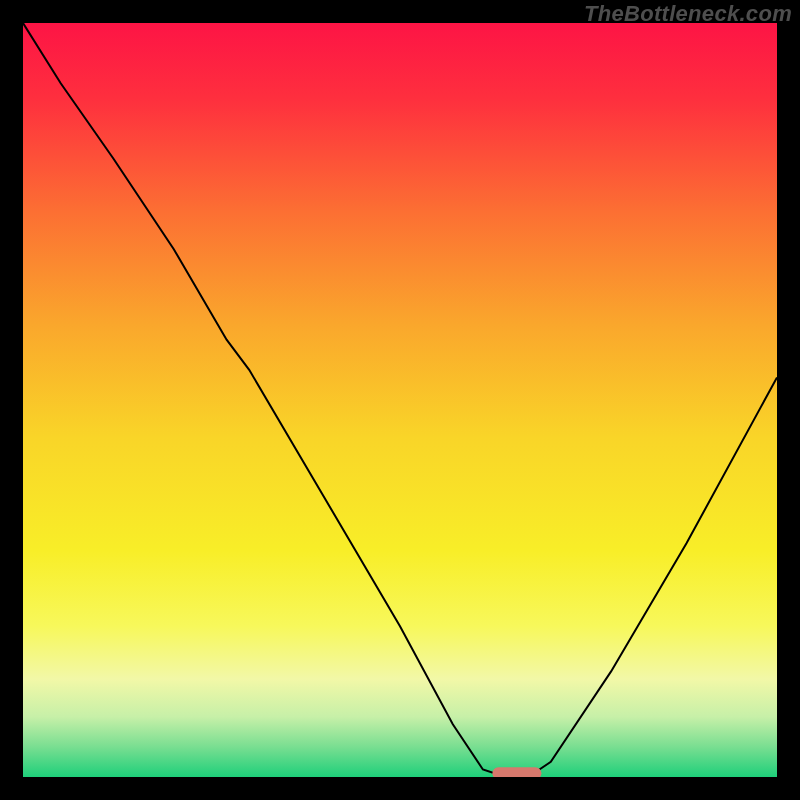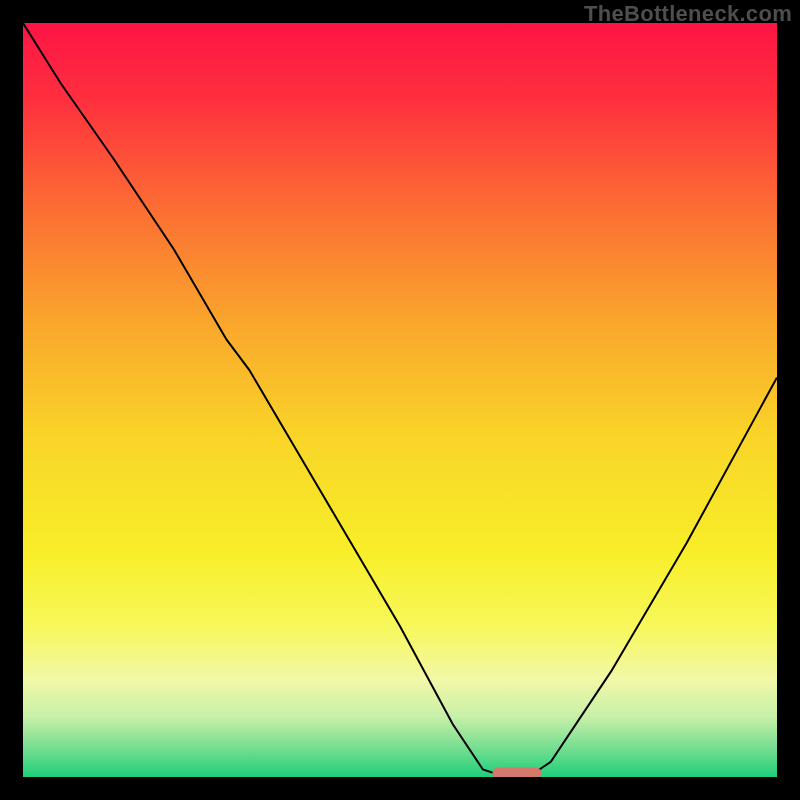--- a/index.html
+++ b/index.html
@@ -9,20 +9,21 @@
     height: 800px;
     overflow: hidden;
     background: #000000;
     font-family: Arial, Helvetica, sans-serif;
   }
   .frame {
     position: relative;
     width: 800px;
     height: 625px;
     background: #000000;
+    font-style: italic;
   }
   .plot-area {
     position: absolute;
     left: 23px;
     top: 23px;
     width: 754px;
     height: 754px;
   }
   .plot-area svg {
     display: block;

